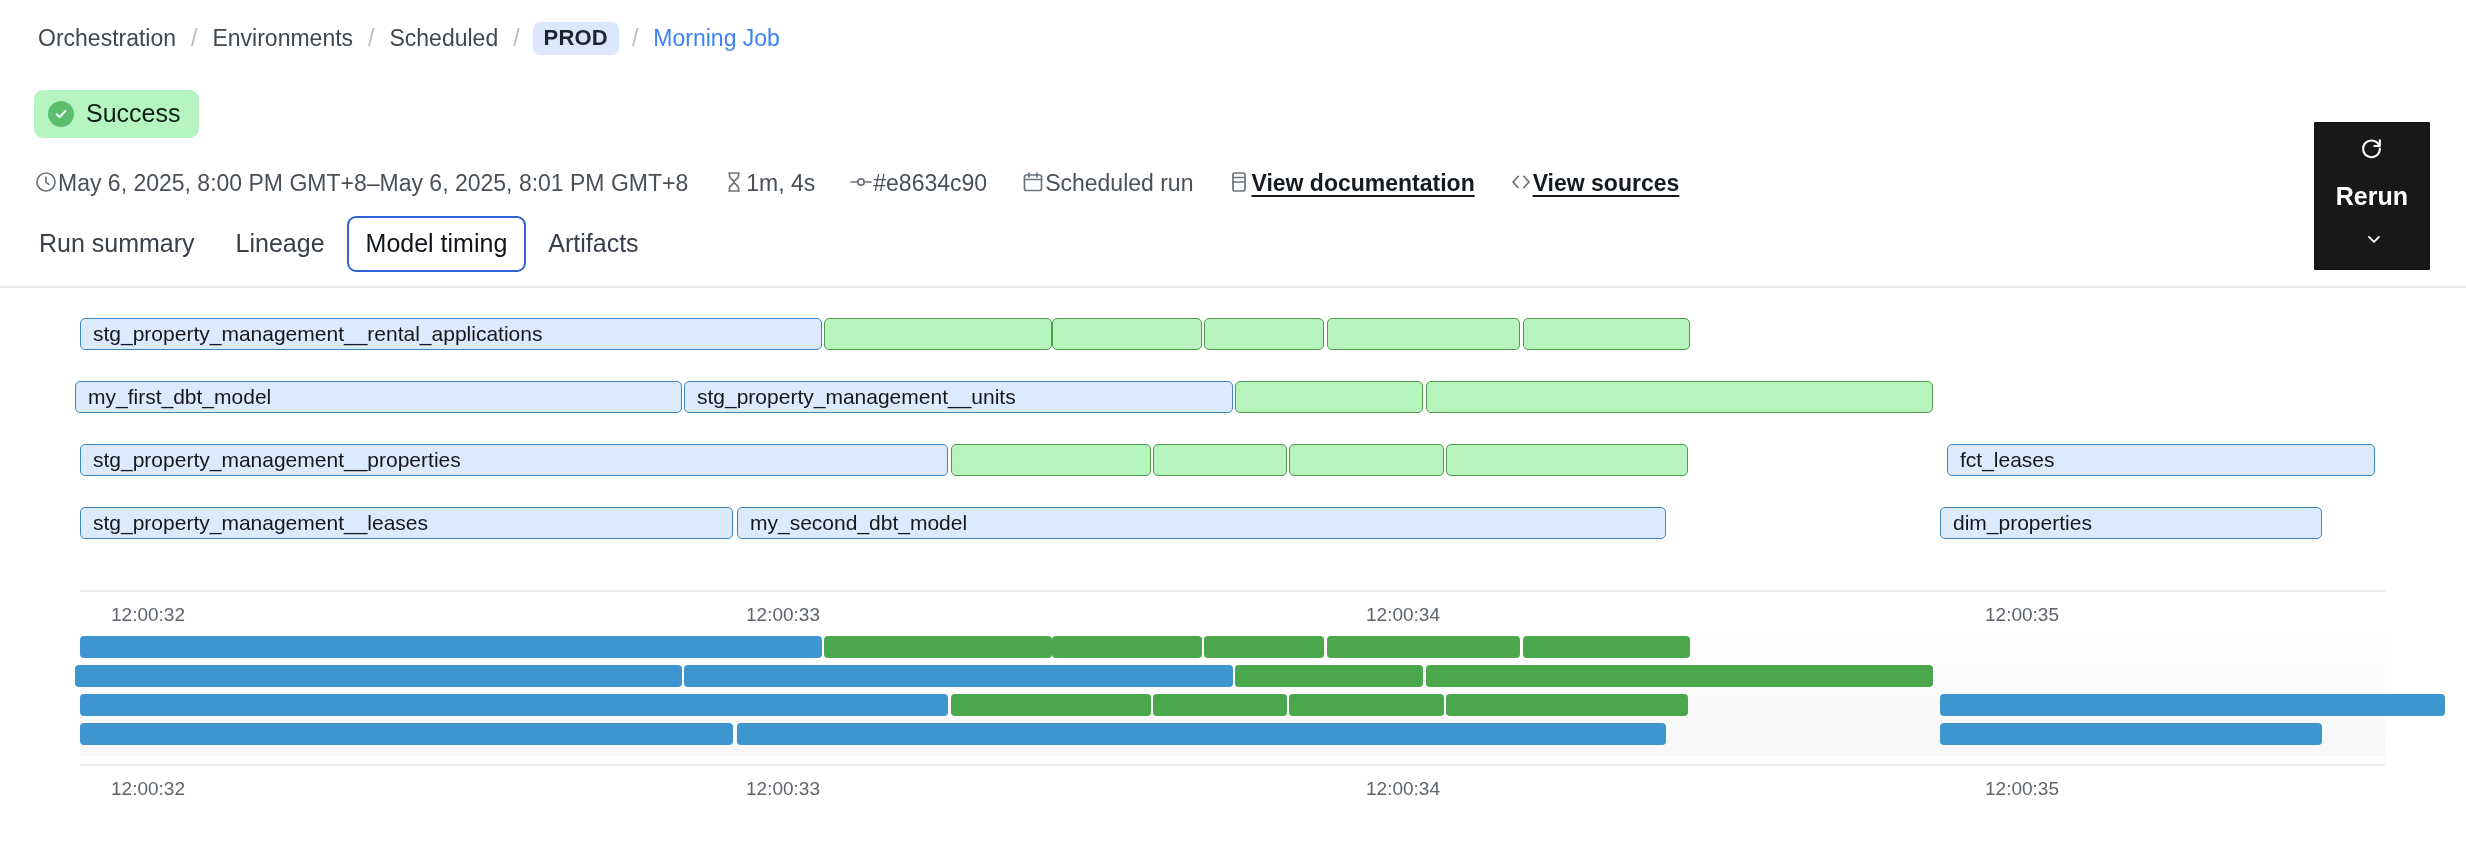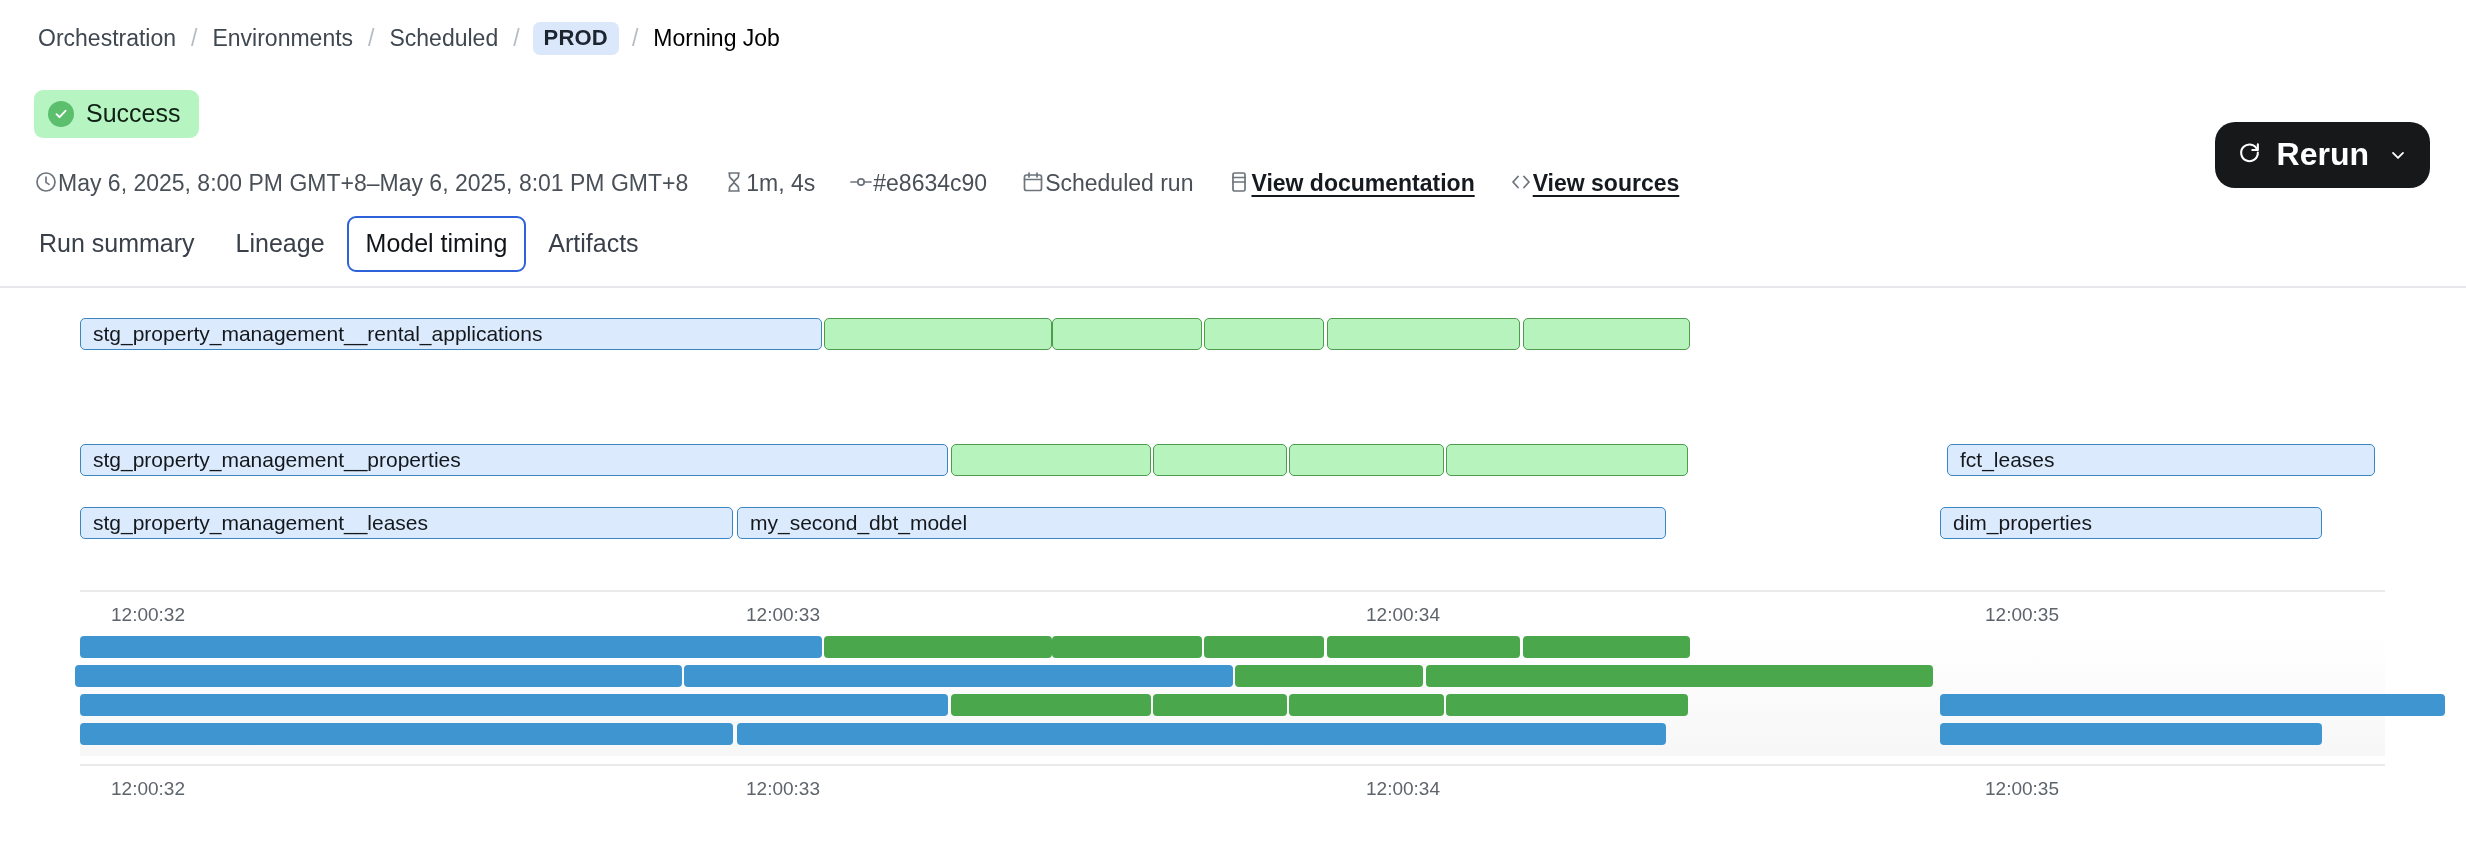--- a/index.html
+++ b/index.html
@@ -20,21 +20,21 @@
     font-size:23px; color:#3f4750;
   }
   .bc-item{ padding:2px 2px; white-space:nowrap; }
   .bc-link{ color:#3f4750; }
   .bc-sep{ color:#b6bcc4; padding:0 13px; }
   .bc-badge{
     background:#dbe7fb; color:#1c2430;
     border-radius:7px; padding:3px 11px 4px;
     font-weight:700; font-size:22px; letter-spacing:.2px;
   }
-  .bc-current{ color:#000000; }
+  .bc-current{ color:#3b82f6; }
 
   
   .title-row{
     position:absolute; left:34px; top:90px;
     display:flex; align-items:center; gap:26px;
   }
   .run-title{
     font-size:48px; font-weight:700; letter-spacing:-.5px;
     color:#101418; line-height:1;
   }
@@ -60,25 +60,26 @@
   .meta-item{ display:flex; margin-right:34px; white-space:nowrap; }
   .meta-item.lnk{ color:#141a20; font-weight:700; }
   .meta-item.lnk .lbl{ text-decoration:underline; text-underline-offset:4px; }
   .mi-icon{ width:24px; height:24px; flex:0 0 auto; display:block; color:#6d747c; }
 
   
   .rerun-btn{
     position:absolute; right:36px; top:122px;
     display:flex; align-items:center; gap:15px;
     background:#17181a; color:#ffffff;
-    border:none; border-radius:20px;
+    border:none; border-radius:1px;
     padding:14px 22px 15px 22px;
-    font-size:32px; font-weight:700;
+    font-size:25px; font-weight:700;
     font-family:"Liberation Sans", sans-serif;
     cursor:pointer;
+    flex-direction:column;
   }
   .rerun-btn .chev{ margin-left:4px; }
 
   
   .tabs{
     position:absolute; left:20px; top:216px;
     display:flex; align-items:center; gap:3px;
   }
   .tab{
     font-size:25px; color:#39404a;
@@ -229,20 +230,30 @@
       <div class="row" style="top: 0px; height: 32px; width: 2037px; padding-left: 46px;">
         <div class="seg blue" style="left: 80px; width: 742px;">
           <span class="seg-label">stg_property_management__rental_applications</span>
         </div>
         <div class="seg green" style="left: 824px; width: 228px;"></div>
         <div class="seg green" style="left: 1052px; width: 150px;"></div>
         <div class="seg green" style="left: 1204px; width: 120px;"></div>
         <div class="seg green" style="left: 1327px; width: 193px;"></div>
         <div class="seg green" style="left: 1523px; width: 167px;"></div>
       </div>
+      <div class="row" style="top: 63px; height: 32px; width: 2466px;">
+        <div class="seg blue" style="left: 75px; width: 607px;">
+          <span class="seg-label">my_first_dbt_model</span>
+        </div>
+        <div class="seg blue" style="left: 684px; width: 549px;">
+          <span class="seg-label">stg_property_management__units</span>
+        </div>
+        <div class="seg green" style="left: 1235px; width: 188px;"></div>
+        <div class="seg green" style="left: 1426px; width: 507px;"></div>
+      </div>
       <div class="row" style="top: 126px; height: 32px; width: 2466px;">
         <div class="seg blue" style="left: 80px; width: 868px;">
           <span class="seg-label">stg_property_management__properties</span>
         </div>
         <div class="seg green" style="left: 951px; width: 200px;"></div>
         <div class="seg green" style="left: 1153px; width: 134px;"></div>
         <div class="seg green" style="left: 1289px; width: 155px;"></div>
         <div class="seg green" style="left: 1446px; width: 242px;"></div>
         <div class="seg blue" style="left: 1947px; width: 428px;">
           <span class="seg-label">fct_leases</span>

